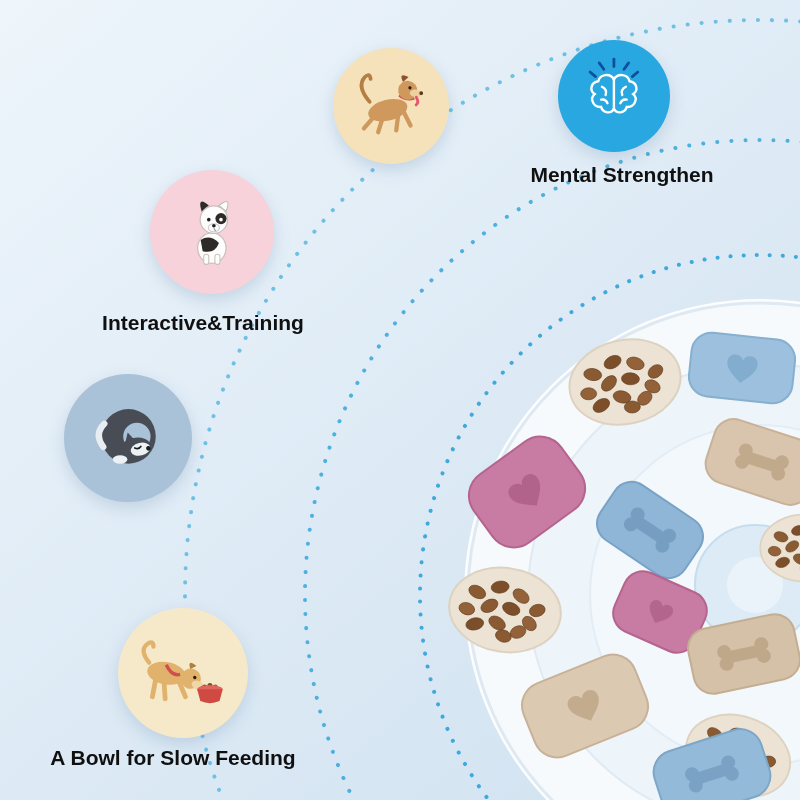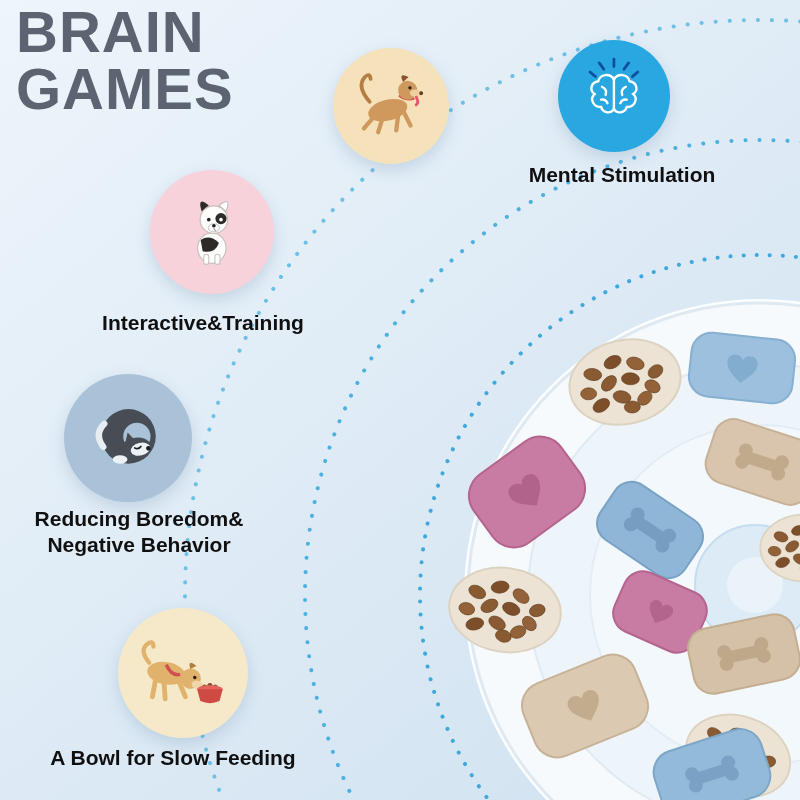--- a/index.html
+++ b/index.html
@@ -109,24 +109,20 @@
         <rect x="-60" y="-39" width="120" height="78" rx="24" fill="#dcc9b2" stroke="#c8b297" stroke-width="2"></rect>
         <use href="#heart" fill="#b29877" opacity="0.6" transform="scale(1.0)"></use>
       </g>
       <g transform="translate(712,774) rotate(-18)">
         <rect x="-56" y="-35" width="112" height="70" rx="22" fill="#93bad8" stroke="#7ca7c9" stroke-width="2"></rect>
         <use href="#bone" fill="#678fb4" opacity="0.55"></use>
       </g>
     </g>
   </svg>
 
-  <div class="title">
-    <div>BRAIN</div>
-    <div>GAMES</div>
-  </div>
 
   <div class="bubble" style="left: 333px; top: 48px; width: 116px; height: 116px; background: rgb(245, 226, 187);">
     <svg viewBox="-50 -50 100 100">
       <path d="M-22,-4 Q-36,-20 -27,-30 Q-22,-35 -21,-28" stroke="#b57f43" stroke-width="4" fill="none" stroke-linecap="round"></path>
       <g stroke="#cf995d" stroke-width="4.5" stroke-linecap="round">
         <path d="M-16,10 L-28,24"></path>
           <path d="M-8,12 L-13,28"></path>
         <path d="M8,10 L6,26"></path>
           <path d="M14,7 L21,21"></path>
       </g>
@@ -156,21 +152,21 @@
         <path d="M0,-18 C-4,-25 -15,-24 -17,-16 C-25,-15 -27,-6 -21,-2 C-27,3 -22,13 -14,12 C-12,19 -3,20 0,14"></path>
         <path d="M0,-18 C4,-25 15,-24 17,-16 C25,-15 27,-6 21,-2 C27,3 22,13 14,12 C12,19 3,20 0,14"></path>
         <path d="M0,-18 L0,14"></path>
         <path d="M-13,-10 q6,3 4,9"></path>
           <path d="M13,-10 q-6,3 -4,9"></path>
         <path d="M-14,4 q5,-1 7,4"></path>
           <path d="M14,4 q-5,-1 -7,4"></path>
       </g>
     </svg>
   </div>
-  <div class="feature-label" style="left:492px;top:162px;width:260px">Mental Stimulation</div>
+  <div class="feature-label" style="left:492px;top:162px;width:260px">Mental Strengthen</div>
 
   <div class="bubble" style="left: 150px; top: 170px; width: 124px; height: 124px; background: rgb(247, 210, 218);">
     <svg viewBox="-50 -50 100 100">
       <ellipse cx="0" cy="16" rx="14" ry="15" fill="#fdfdfd" stroke="#c9c0bb" stroke-width="1.2"></ellipse>
       <path d="M-11,8 Q-2,2 7,11 Q3,22 -9,19 Z" fill="#2e2a28"></path>
       <rect x="-8" y="22" width="5" height="10" rx="2.4" fill="#fdfdfd" stroke="#c9c0bb" stroke-width="1"></rect>
       <rect x="3" y="22" width="5" height="10" rx="2.4" fill="#fdfdfd" stroke="#c9c0bb" stroke-width="1"></rect>
       <path d="M-10,-20 Q-15,-36 -3,-26 Z" fill="#2e2a28"></path>
       <path d="M14,-20 Q20,-36 7,-26 Z" fill="#fdfdfd" stroke="#bbb" stroke-width="1"></path>
       <circle cx="2" cy="-12" r="13.5" fill="#fdfdfd" stroke="#c9c0bb" stroke-width="1.2"></circle>
@@ -192,22 +188,20 @@
       <g transform="translate(6,9) rotate(-14)">
         <path d="M-8,-6 L-3,-16 L3,-5 Z" fill="#474c55"></path>
         <ellipse cx="0" cy="0" rx="15" ry="9.5" fill="#474c55"></ellipse>
         <ellipse cx="5" cy="2.5" rx="9.5" ry="6" fill="#ecf1f5"></ellipse>
         <path d="M0,0 q3,2.5 6,0" stroke="#1c1c1c" stroke-width="1.6" fill="none" stroke-linecap="round"></path>
         <circle cx="12.5" cy="3.5" r="2.2" fill="#1c1c1c"></circle>
       </g>
       <ellipse cx="-8" cy="20" rx="7" ry="4" fill="#ecf1f5"></ellipse>
     </svg>
   </div>
-  <div class="feature-label" style="left:8px;top:506px;width:262px">Reducing Boredom&amp;
-Negative Behavior</div>
 
   <div class="bubble" style="left: 118px; top: 608px; width: 130px; height: 130px; background: rgb(246, 233, 201);">
     <svg viewBox="-50 -50 100 100">
       <path d="M-32,-10 Q-42,-22 -33,-28 Q-28,-31 -28,-25" stroke="#e0b26b" stroke-width="4" fill="none" stroke-linecap="round"></path>
       <g stroke="#e0b26b" stroke-width="4.5" stroke-linecap="round">
         <path d="M-26,6 L-29,22"></path>
           <path d="M-18,9 L-17,24"></path>
           <path d="M-4,8 L2,22"></path>
       </g>
       <ellipse cx="-16" cy="0" rx="18" ry="10.5" fill="#e0b26b" transform="rotate(10 -16 0)"></ellipse>

